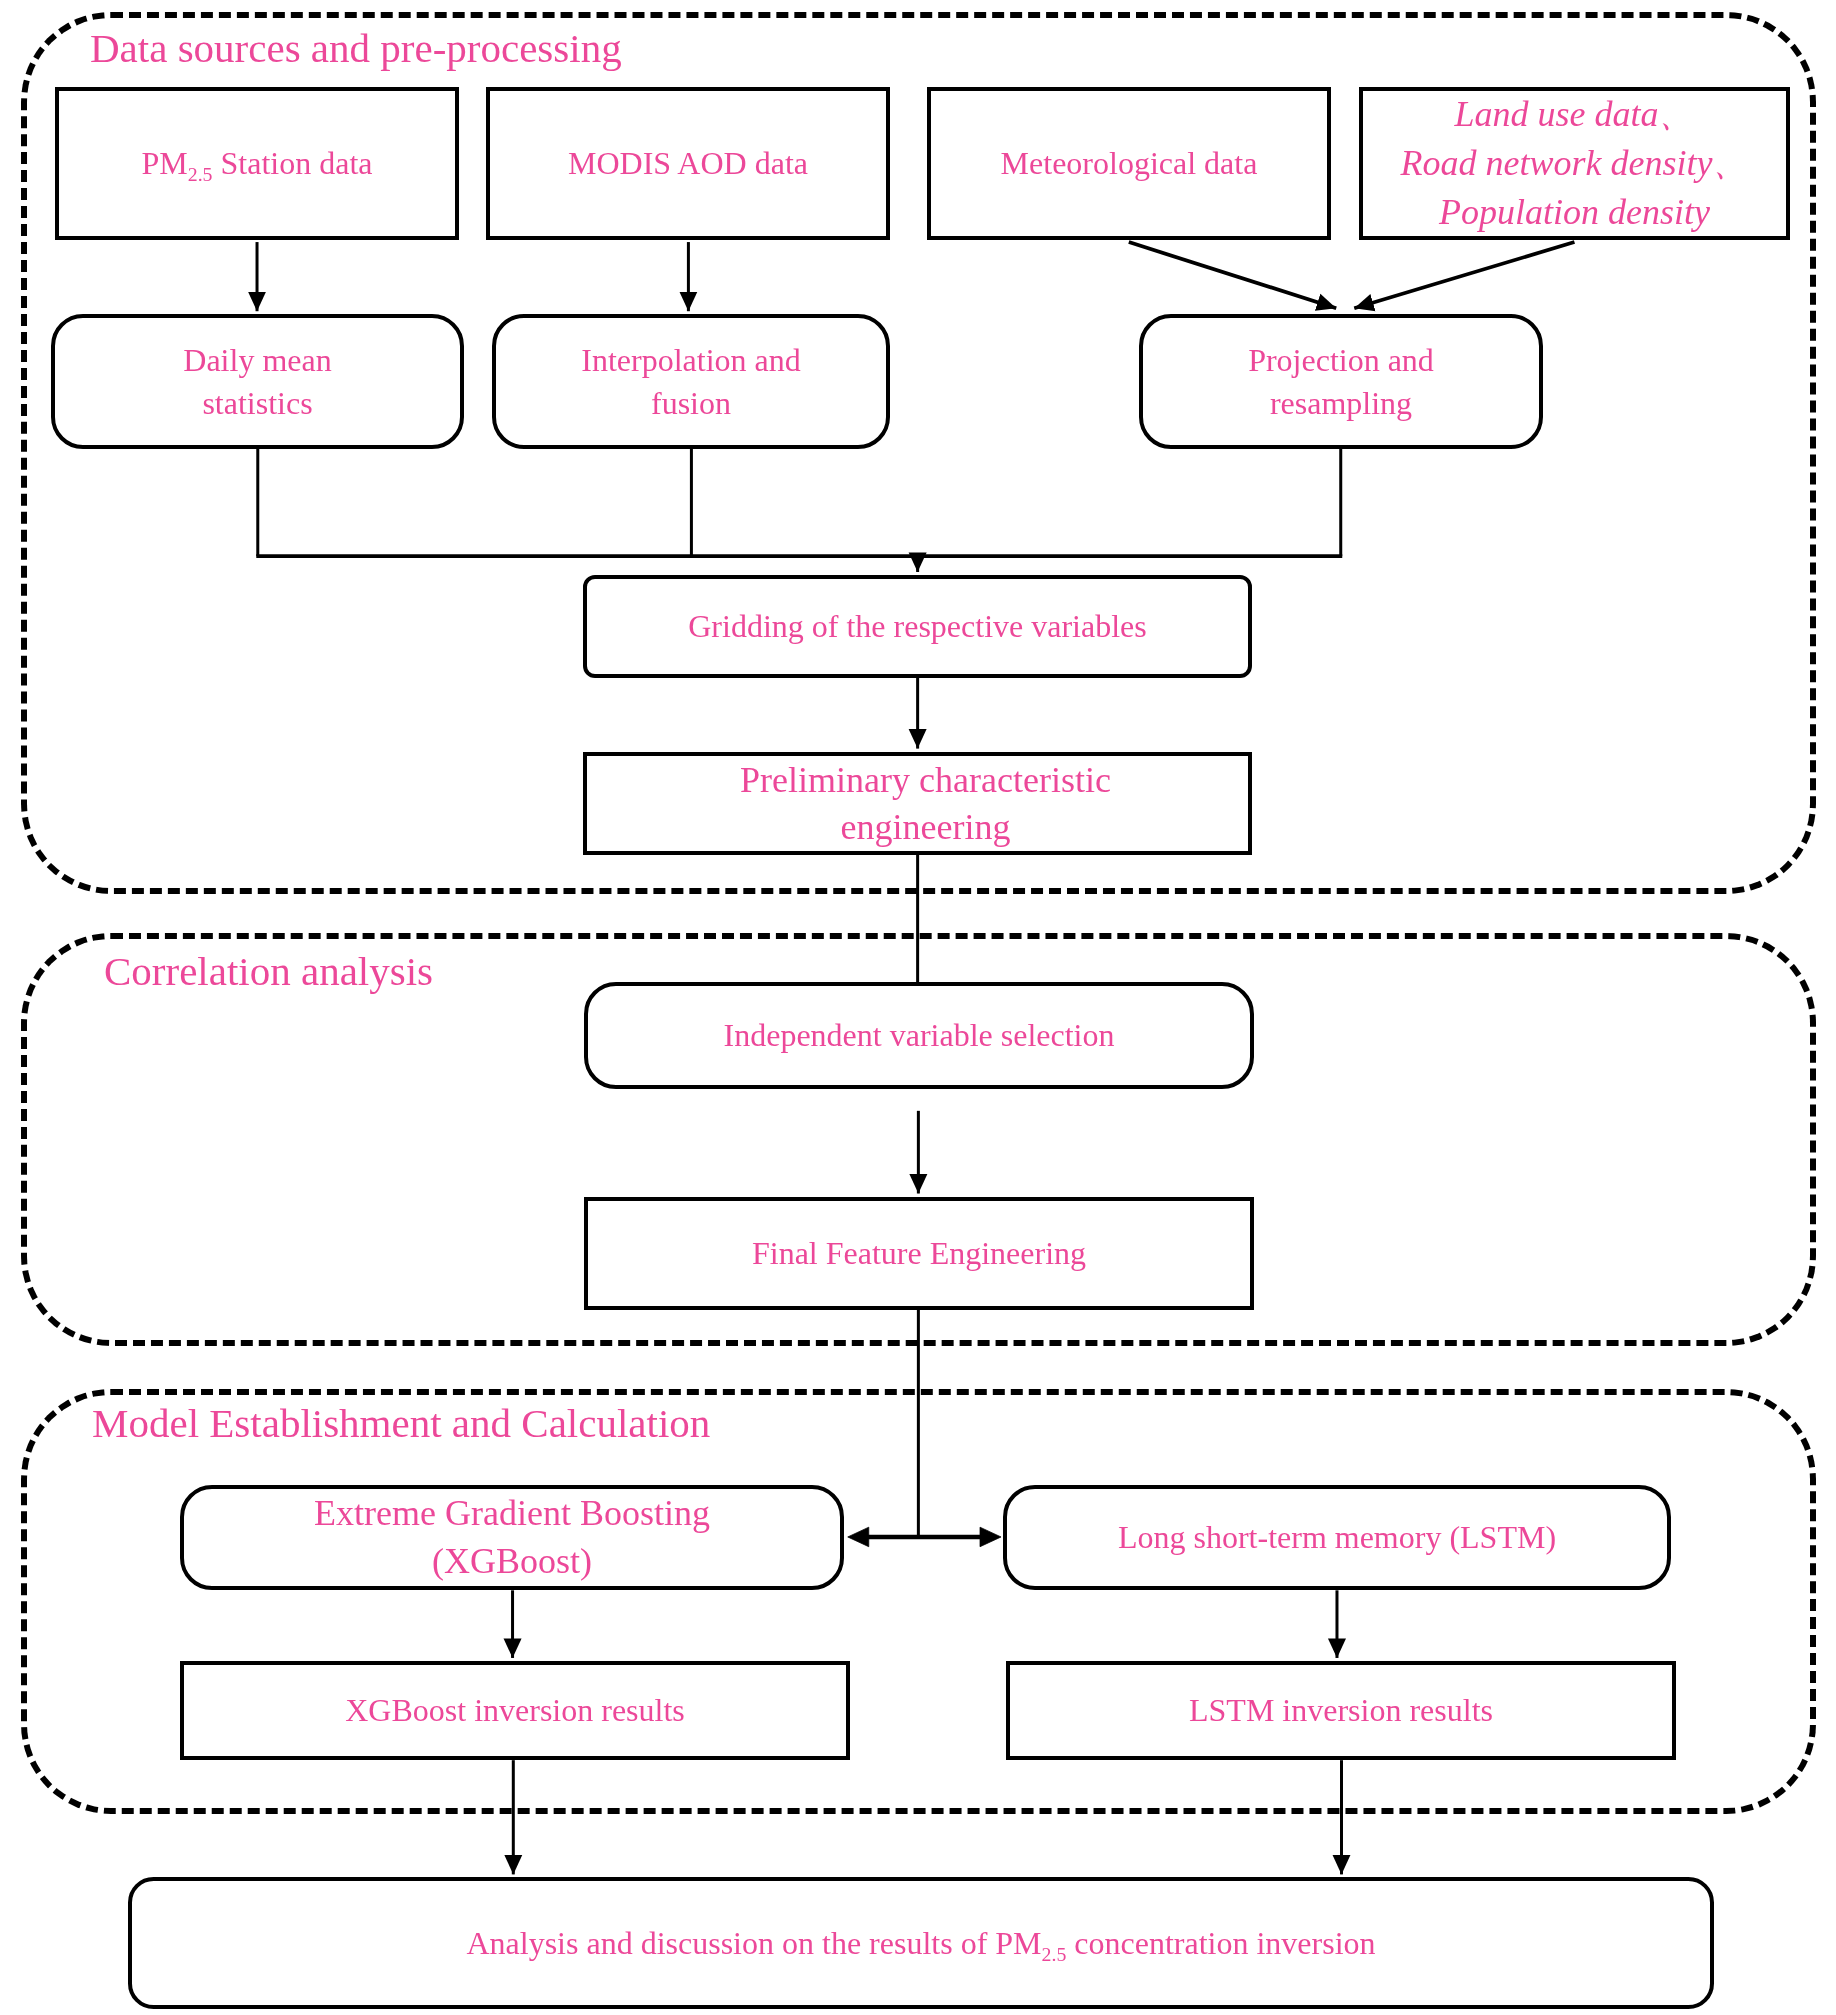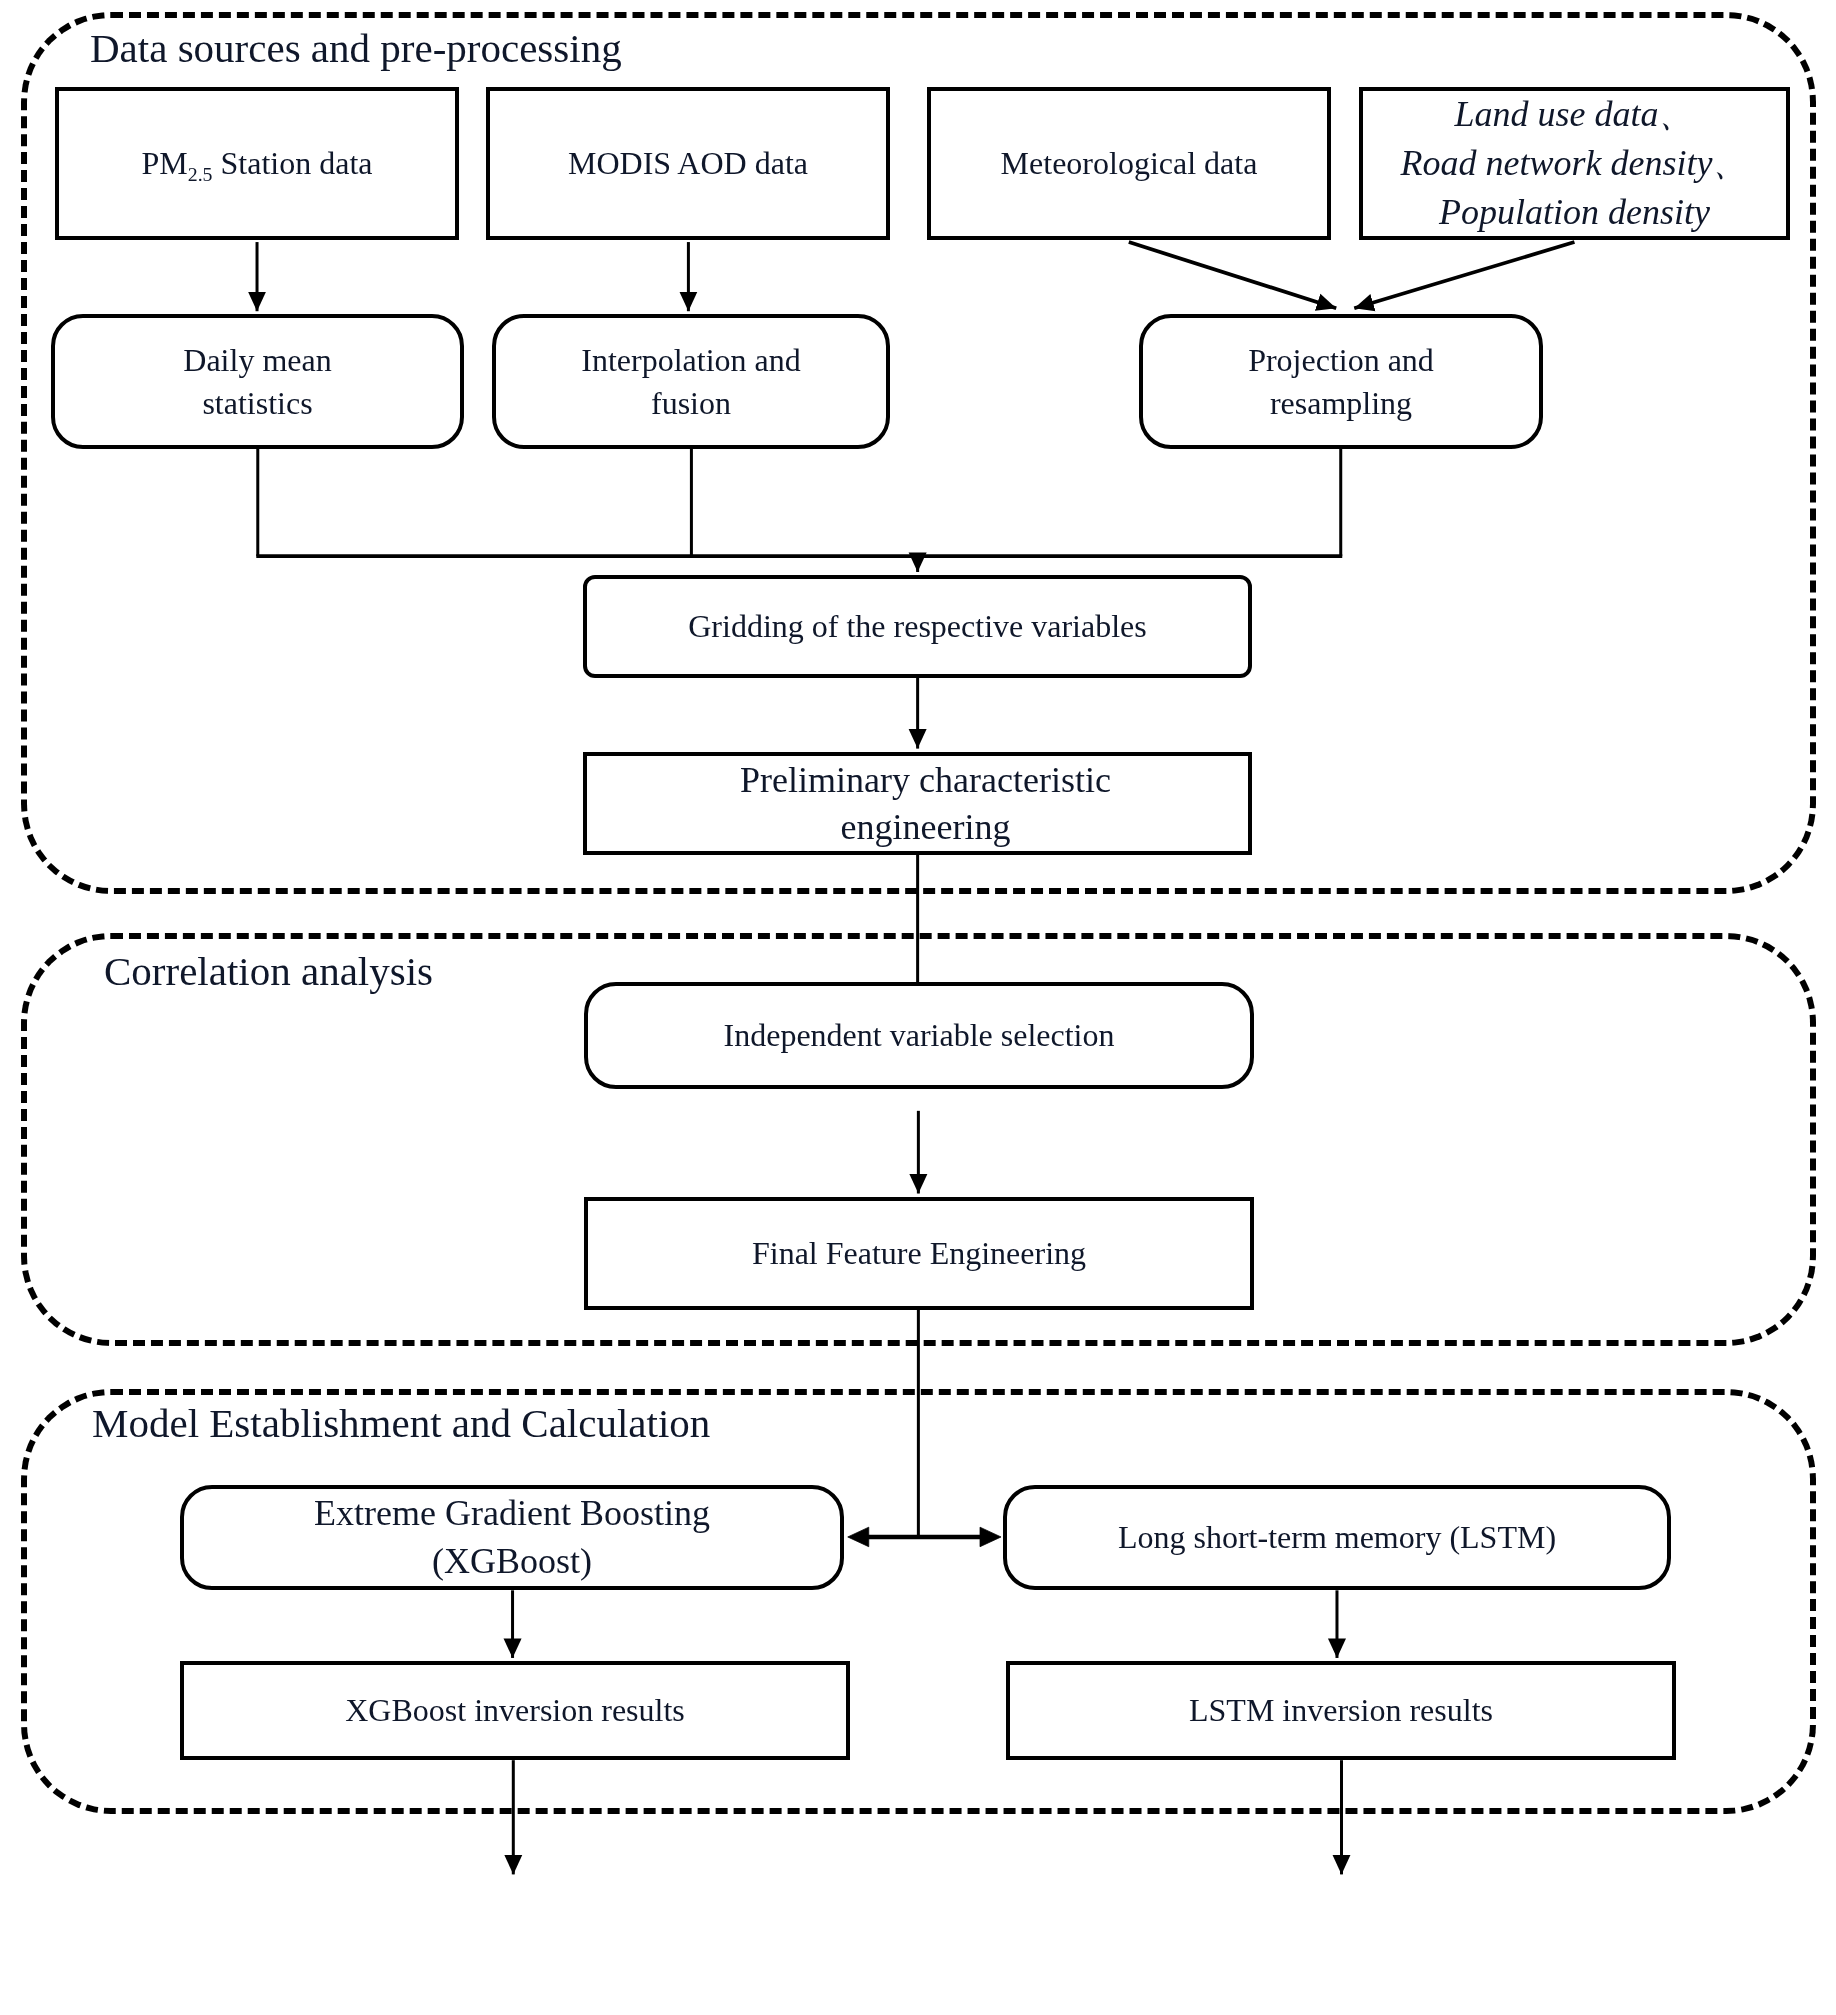--- a/index.html
+++ b/index.html
@@ -1,21 +1,21 @@
 <!DOCTYPE html>
 <html style="font-size:12px"><head>
 <meta charset="utf-8">
 <style>
   html,body{margin:0;padding:0;background:#ffffff;}
   #canvas{
     position:relative;
     width:1836px;height:2015px;
     background:#ffffff;
     font-family:"Liberation Serif","DejaVu Serif",serif;
-    color:#0f172a;
+    color:#ec4899;
     overflow:hidden;
   }
   
   .group{
     position:absolute;
     border:6px dashed #000;
     border-radius:90px;
     background:transparent;
   }
   .group-label{
@@ -177,15 +177,18 @@
   <div class="node rounded" id="r-lstm">
     <span>Long short-term memory (LSTM)</span>
   </div>
   <div class="node" id="b-xgbres">
     <span>XGBoost inversion results</span>
   </div>
   <div class="node" id="b-lstmres">
     <span>LSTM inversion results</span>
   </div>
 
+  <div class="node rounded" id="r-analysis">
+    <span><span>Analysis and discussion on the results of PM</span><sub>2.5</sub><span> concentration inversion</span></span>
+  </div>
 
 </div>
 
 
 </body></html>

